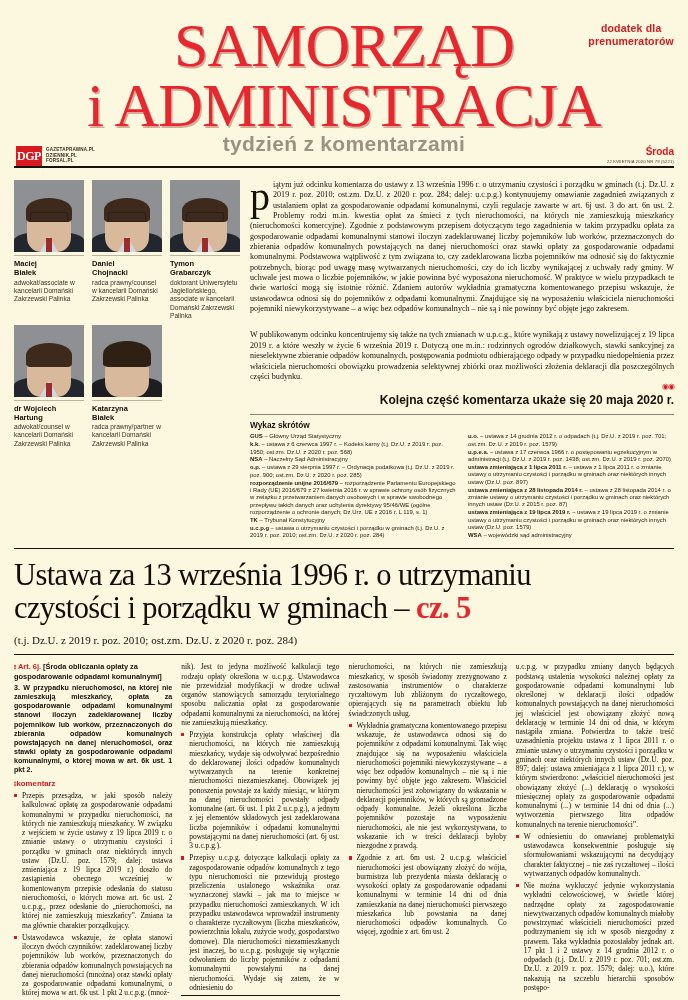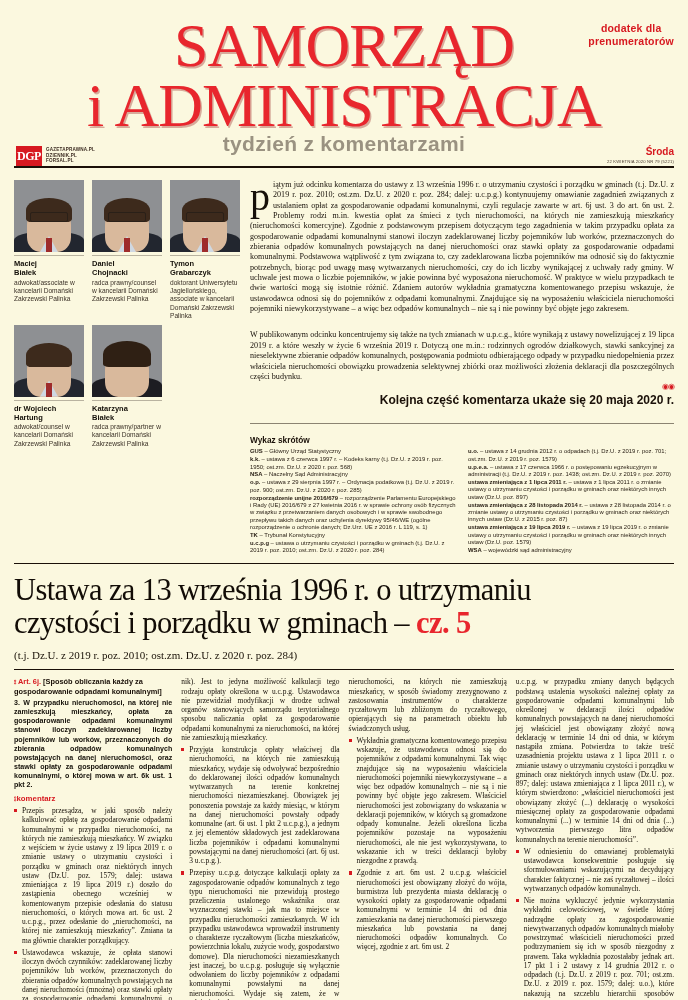--- a/index.html
+++ b/index.html
@@ -136,21 +136,21 @@
     padding-right:3px;padding-top:1px;font-weight:normal;
   }
   .intro .para2{margin-top:16px;}
   .kolejna{
     text-align:right;font-weight:bold;font-size:12px;
     font-family:"Liberation Sans",sans-serif;
     margin-top:2px;
   }
   .redmark{color:#d71920;font-size:8px;text-align:right;letter-spacing:-1px;}
 
-  .skroty-wrap{margin-top:16px;border-top:1px solid #8b8472;padding-top:11px;}
+  .skroty-wrap{margin-top:7px;border-top:1px solid #8b8472;padding-top:5px;}
   .skroty-title{font-size:8.3px;font-weight:bold;margin-bottom:3px;}
   .skroty-cols{display:flex;gap:12px;}
   .skroty-col{flex:1;min-width:0;}
   .sk{font-size:5.9px;line-height:7.4px;color:#241a10;margin-bottom:.5px;}
   .sk b{font-weight:bold;}
 
   
   .headline-wrap{padding:10px 14px 0 14px;border-top:1.6px solid #1a1008;margin:8px 14px 0 14px;padding-left:0;padding-right:0;}
   .headline{
     font-family:"Liberation Serif", serif;
@@ -361,21 +361,21 @@
       </div>
     </div>
     <div class="headline-sub">(t.j. Dz.U. z 2019 r. poz. 2010; ost.zm. Dz.U. z 2020 r. poz. 284)</div>
   </div>
 
   <div class="article">
 
     <div class="col">
       <div class="art-head">
         <span class="artno">⦂ </span><span class="artno">Art. 6j.</span>
-        <span>[Sposób obliczania każdy za gospodarowanie odpadami komunalnymi]</span>
+        <span>[Środa obliczania opłaty za gospodarowanie odpadami komunalnymi]</span>
       </div>
       <div class="art-bold">3. W przypadku nieruchomości, na której nie zamieszkują mieszkańcy, opłata za gospodarowanie odpadami komunalnymi stanowi iloczyn zadeklarowanej liczby pojemników lub worków, przeznaczonych do zbierania odpadów komunalnych powstających na danej nieruchomości, oraz stawki opłaty za gospodarowanie odpadami komunalnymi, o której mowa w art. 6k ust. 1 pkt 2.</div>
       <div class="kom-label"><span class="dots">⦂ </span><span>komentarz</span></div>
       <div class="bullet">Przepis przesądza, w jaki sposób należy kalkulować opłatę za gospodarowanie odpadami komunalnymi w przypadku nieruchomości, na których nie zamieszkują mieszkańcy. W związku z wejściem w życie ustawy z 19 lipca 2019 r. o zmianie ustawy o utrzymaniu czystości i porządku w gminach oraz niektórych innych ustaw (Dz.U. poz. 1579; dalej: ustawa zmieniająca z 19 lipca 2019 r.) doszło do zastąpienia obecnego wcześniej w komentowanym przepisie odesłania do statusu nieruchomości, o których mowa art. 6c ust. 2 u.c.p.g., przez odesłanie do „nieruchomości, na której nie zamieszkują mieszkańcy”. Zmiana ta ma głównie charakter porządkujący.</div>
       <div class="bullet">Ustawodawca wskazuje, że opłata stanowi iloczyn dwóch czynników: zadeklarowanej liczby pojemników lub worków, przeznaczonych do zbierania odpadów komunalnych powstających na danej nieruchomości (mnożna) oraz stawki opłaty za gospodarowanie odpadami komunalnymi, o której mowa w art. 6k ust. 1 pkt 2 u.c.p.g. (mnoż-</div>
       <div class="col-rule-bottom"></div>
     </div>
 
     <div class="col">
       <div class="plain">nik). Jest to jedyna możliwość kalkulacji tego rodzaju opłaty określona w u.c.p.g. Ustawodawca nie przewidział modyfikacji w drodze uchwał organów stanowiących samorządu terytorialnego sposobu naliczania opłat za gospodarowanie odpadami komunalnymi za nieruchomości, na której nie zamieszkują mieszkańcy.</div>

